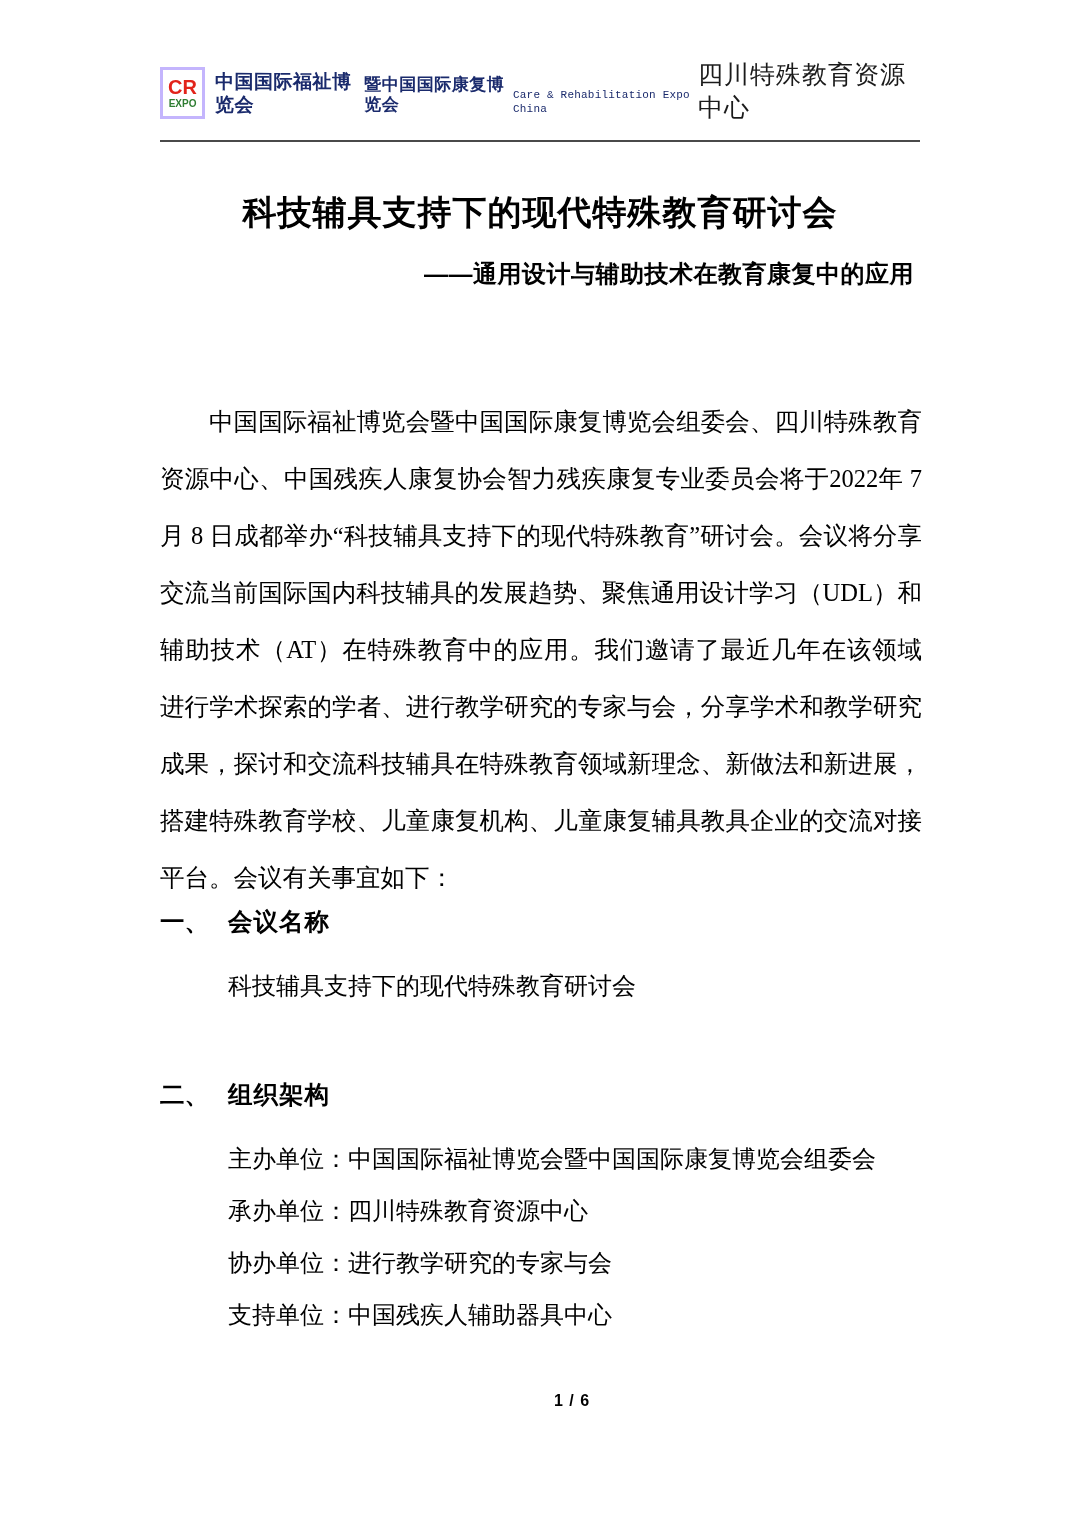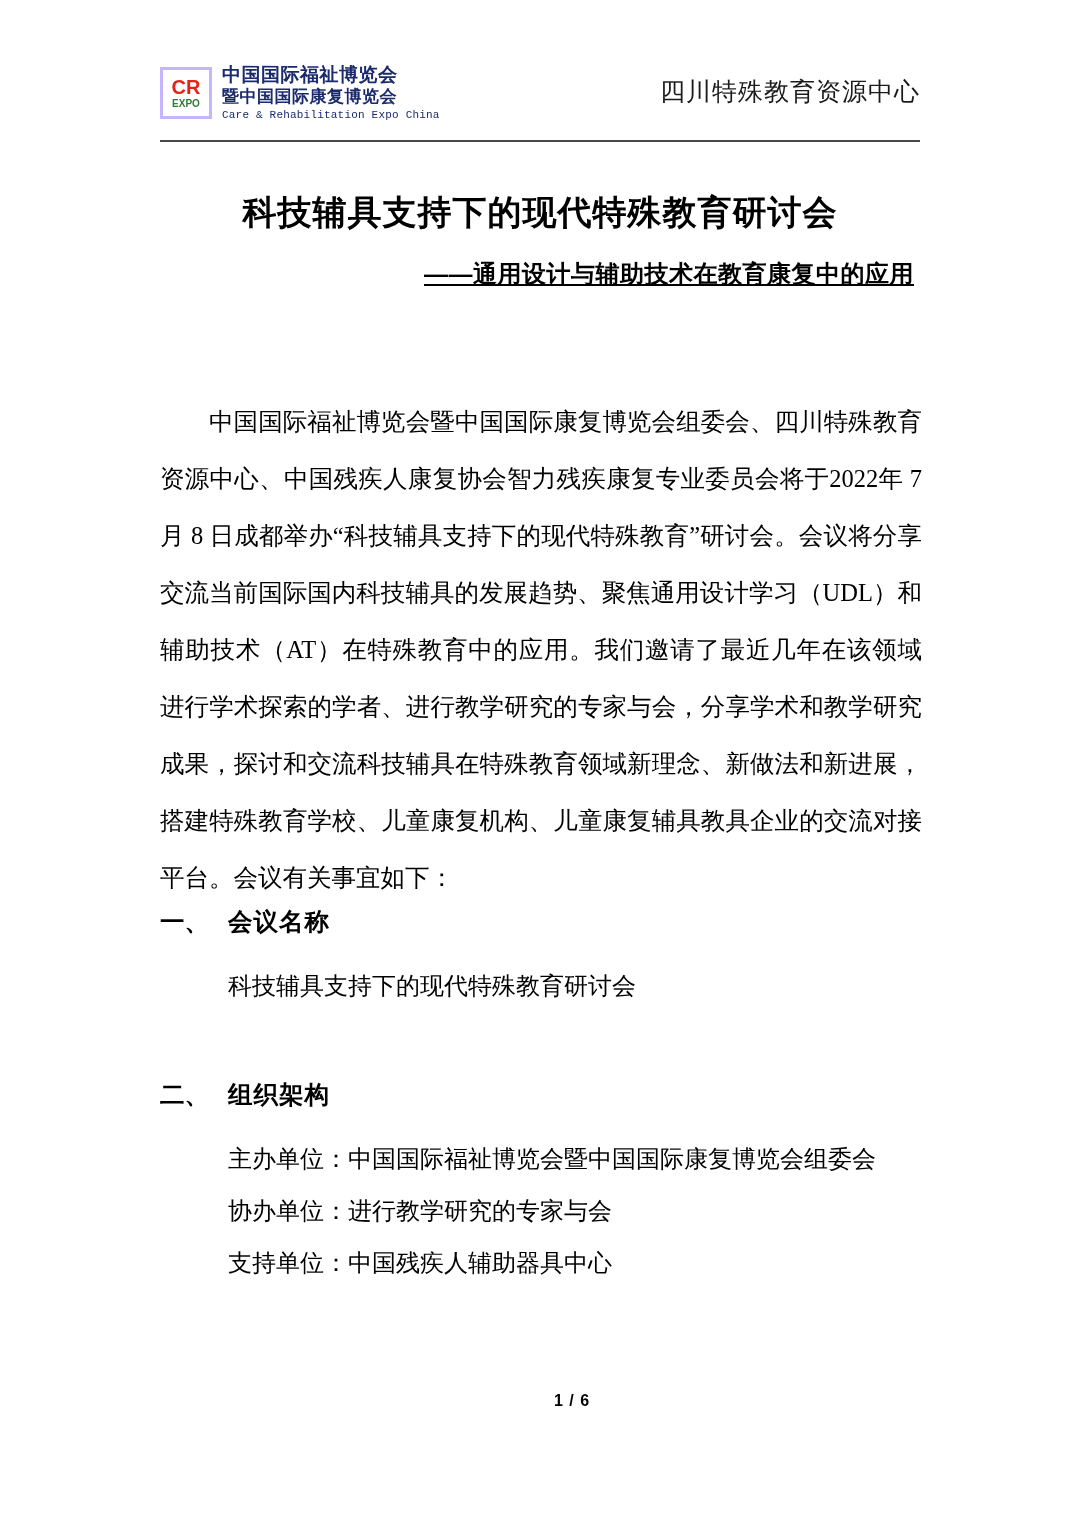--- a/index.html
+++ b/index.html
@@ -63,23 +63,24 @@
   }
   .logo-mark .expo {
     color: #2e7d32;
     font-family: "Liberation Sans", sans-serif;
     font-weight: bold;
     font-size: 10px;
     margin-top: 2px;
   }
   .logo-text {
     display: flex;
-    flex-direction: column;
+    flex-direction: row;
     justify-content: center;
     line-height: 1.22;
+    align-items: flex-end;
   }
   .logo-text .l1 {
     font-family: "Liberation Sans", sans-serif;
     font-weight: bold;
     font-size: 19px;
     color: #1a2a6c;
     letter-spacing: 0.5px;
   }
   .logo-text .l2 {
     font-family: "Liberation Sans", sans-serif;
@@ -122,21 +123,20 @@
     top: 258px;
     width: 760px;
     text-align: right;
     font-family: "Liberation Sans", sans-serif;
     font-weight: bold;
     font-size: 24px;
     color: #000;
     letter-spacing: 0.5px;
     padding-right: 6px;
     box-sizing: border-box;
-    text-decoration: underline;
   }
 
   
   .body-wrap {
     position: absolute;
     left: 160px;
     top: 368px;
     width: 762px;
   }
   .para {
@@ -234,20 +234,21 @@
     </div>
   </div>
 
   <div class="section" id="section-2">
     <div class="sec-head">
       <span class="sec-num">二、</span>
       <span class="sec-title">组织架构</span>
     </div>
     <div class="sec-body">
       <div class="sec-line">主办单位：中国国际福祉博览会暨中国国际康复博览会组委会</div>
+      <div class="sec-line">承办单位：四川特殊教育资源中心</div>
       <div class="sec-line">协办单位：进行教学研究的专家与会</div>
       <div class="sec-line">支持单位：中国残疾人辅助器具中心</div>
     </div>
   </div>
 
   <div class="footer">1 / 6</div>
 
 </div>
 
 </body></html>

